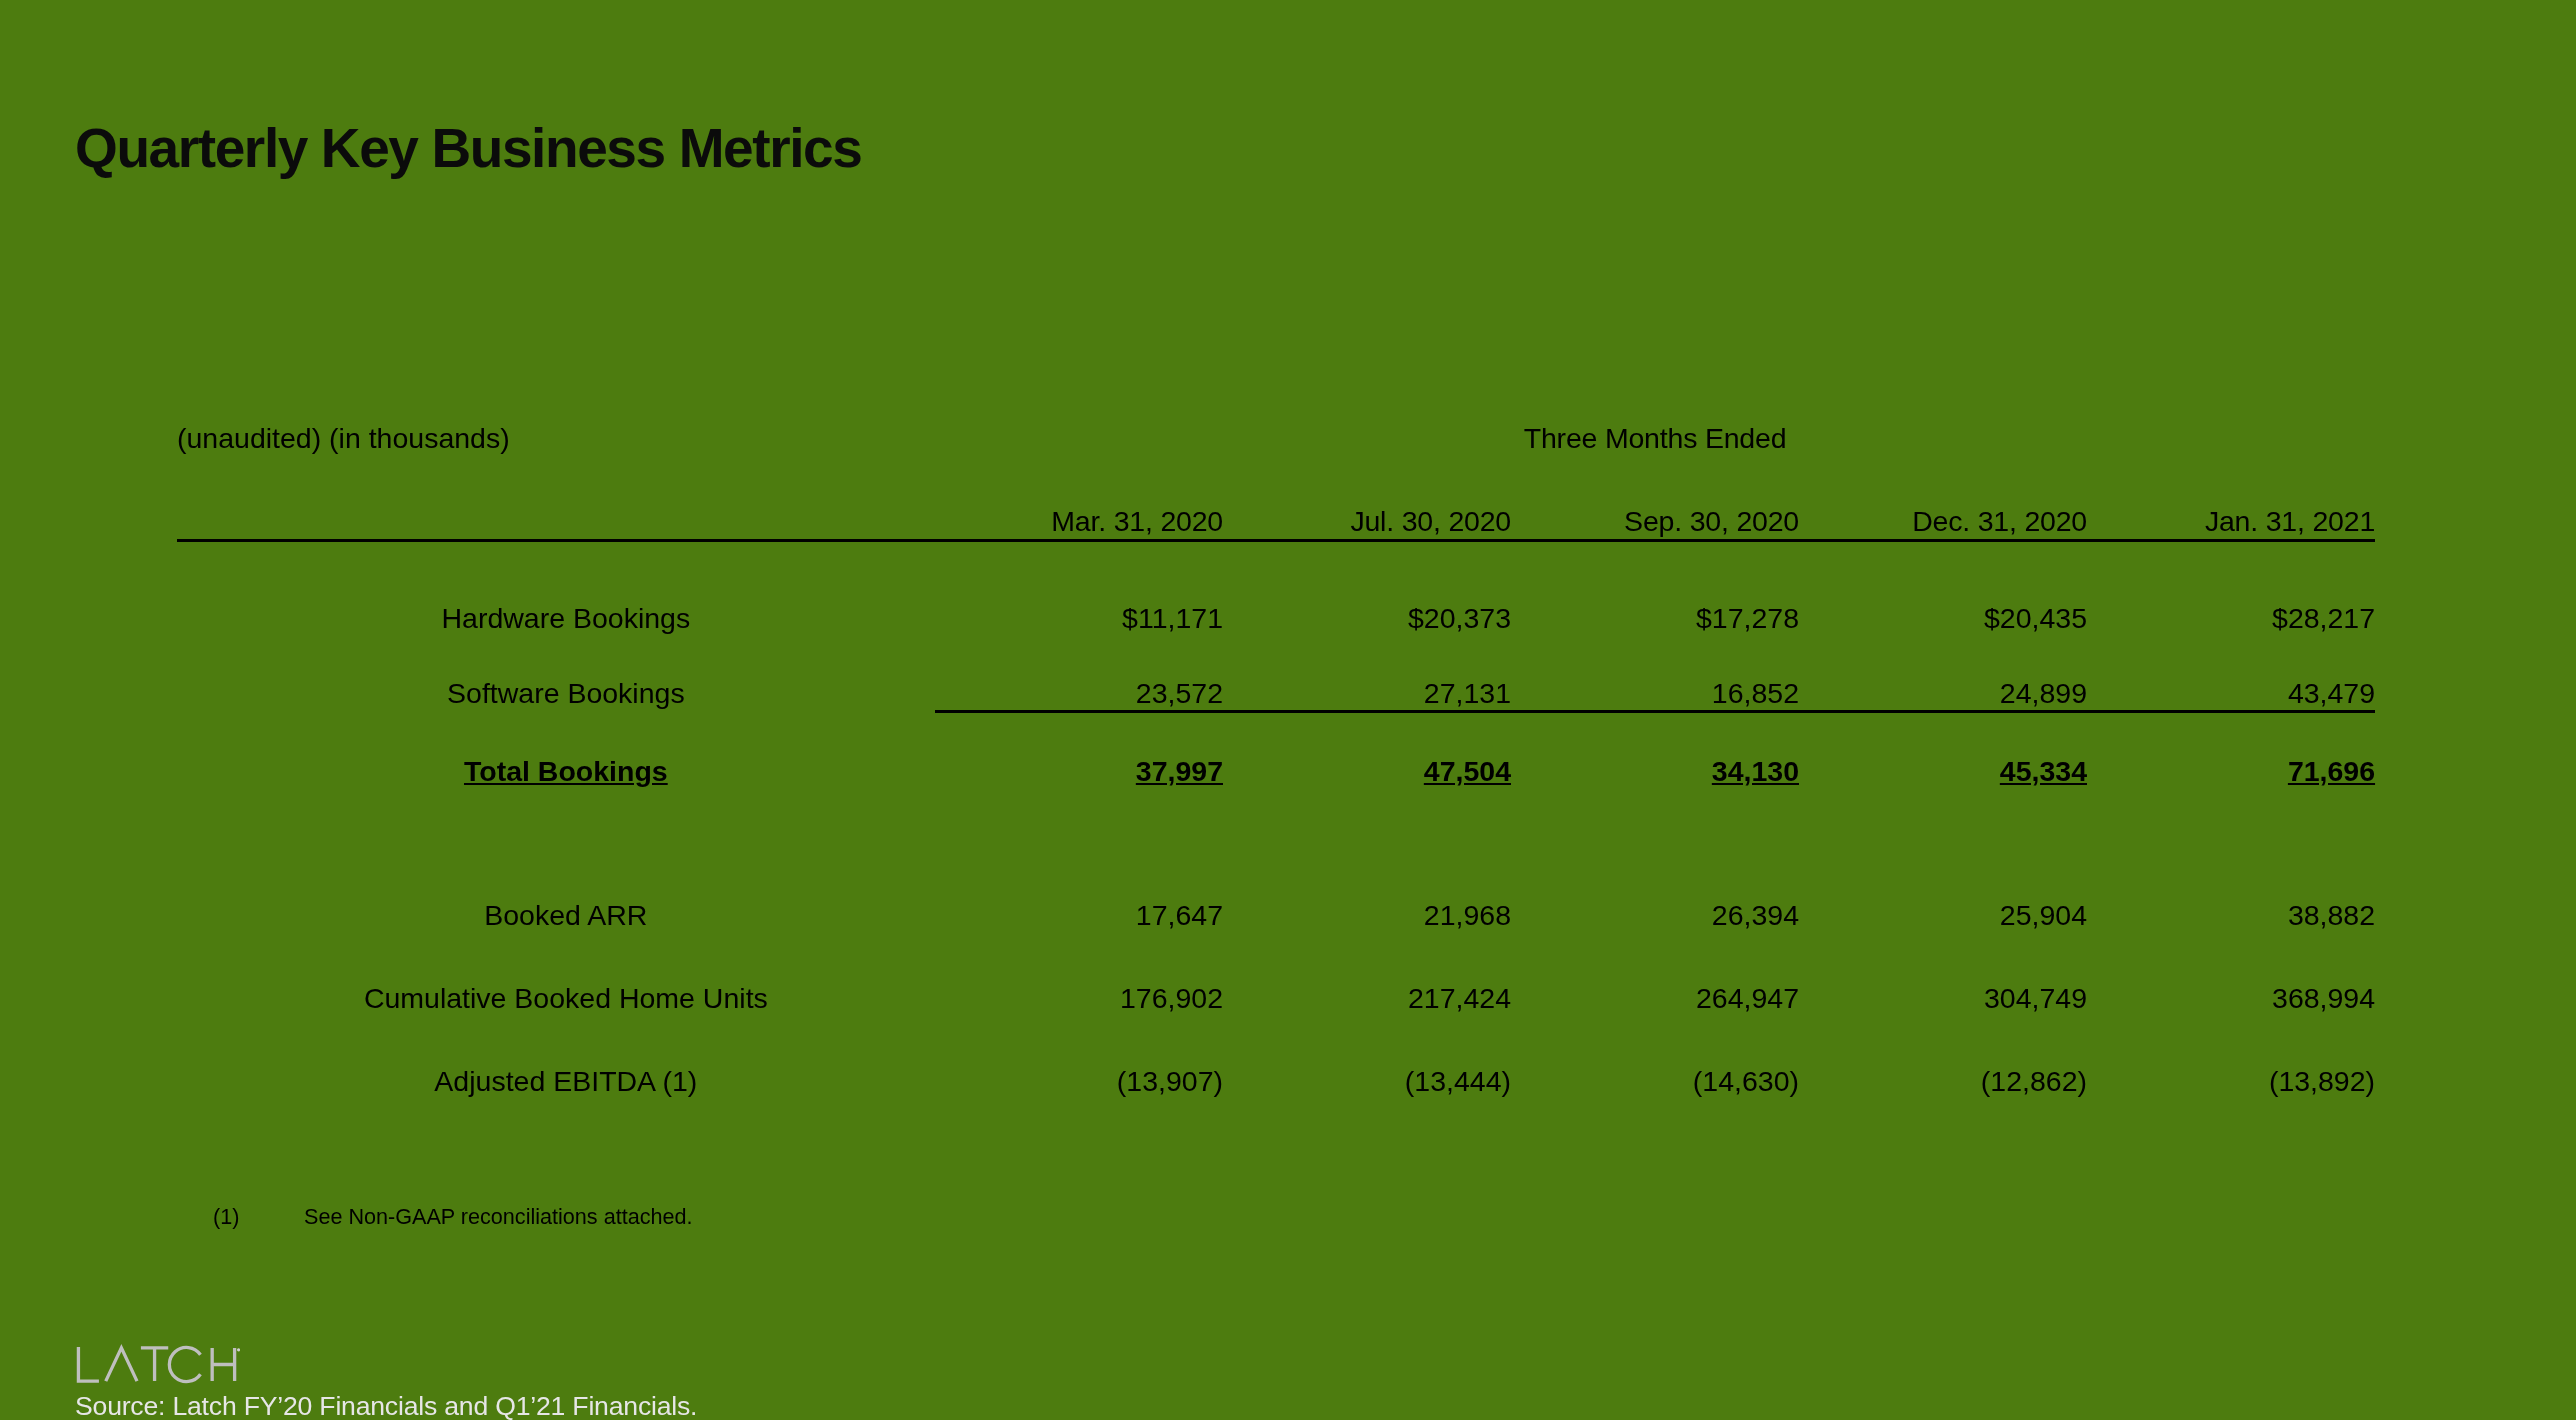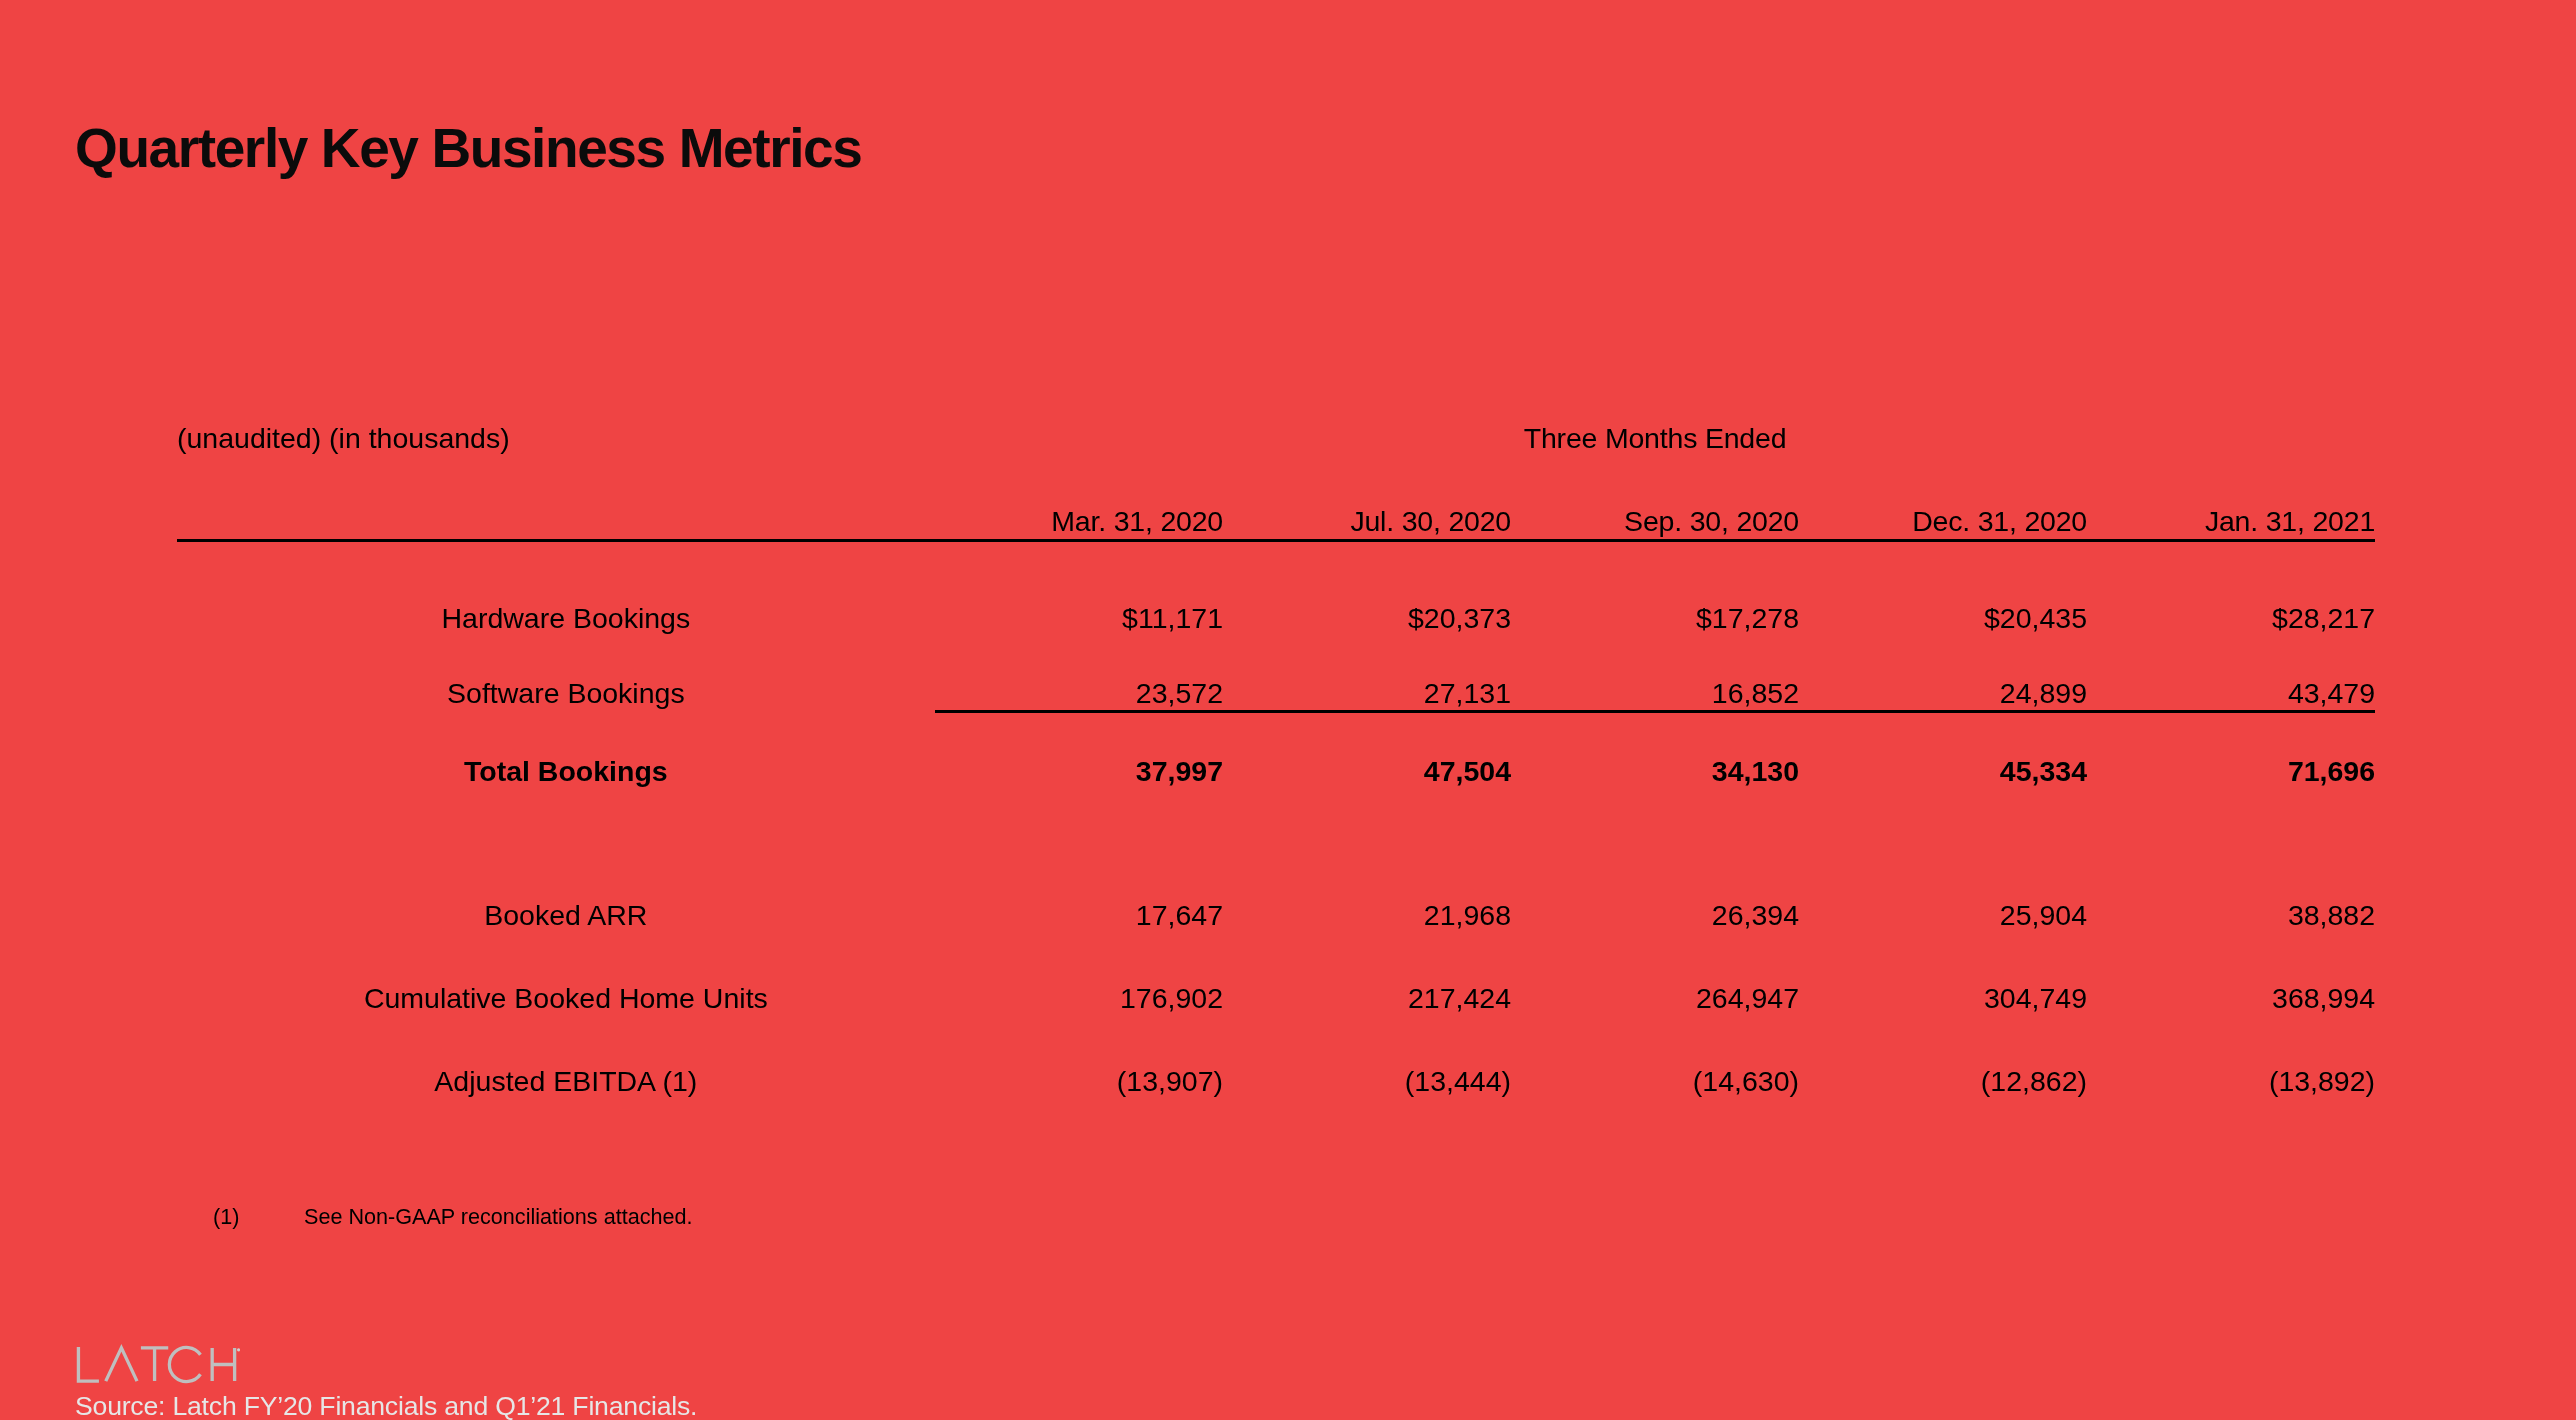--- a/index.html
+++ b/index.html
@@ -13,21 +13,21 @@
     position: relative;
     overflow: hidden;
     font-family: "Liberation Sans", sans-serif;
     color: #000000;
     -webkit-font-smoothing: antialiased;
   }
 
   .slide {
     position: absolute;
     inset: 0;
-    background: #ef4444;
+    background: #4d7c0f;
   }
 
   
   #slide-title {
     position: absolute;
     left: 75px;
     top: 118px;
     font-size: 55px;
     font-weight: 700;
     letter-spacing: -1.4px;
@@ -113,21 +113,21 @@
     font-size: 29.5px;
     white-space: nowrap;
   }
   .data-row td.label {
     text-align: center;
     padding-left: 19.7px;
   }
   .data-row td.value {
     text-align: right;
   }
-  .data-row.bold td { font-weight: 700; }
+  .data-row.bold td { font-weight: 700; text-decoration: underline; }
 
   .data-row.tall td { height: 83px; }
 
   
   .subrule-row td {
     height: 3.9px;
     padding: 0;
     line-height: 0;
   }
   .subrule-row td .rule-part {

